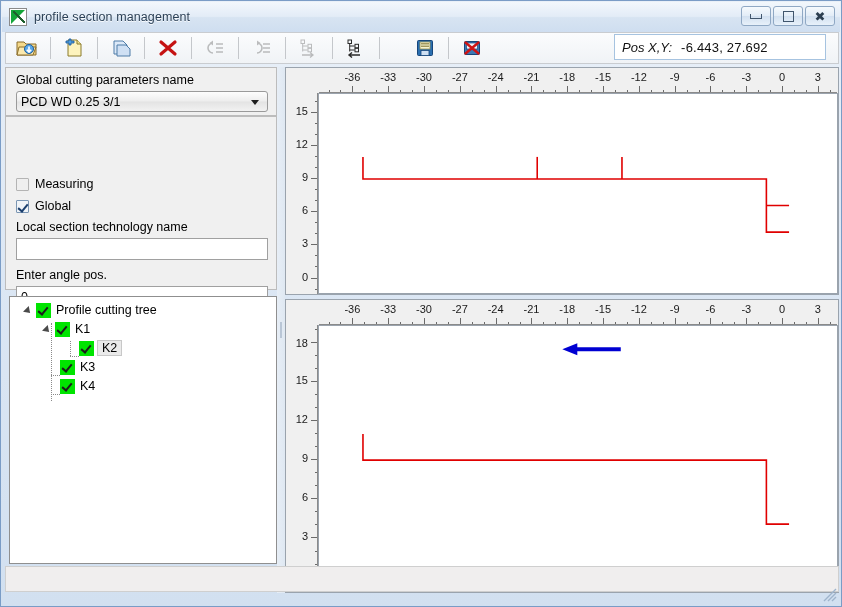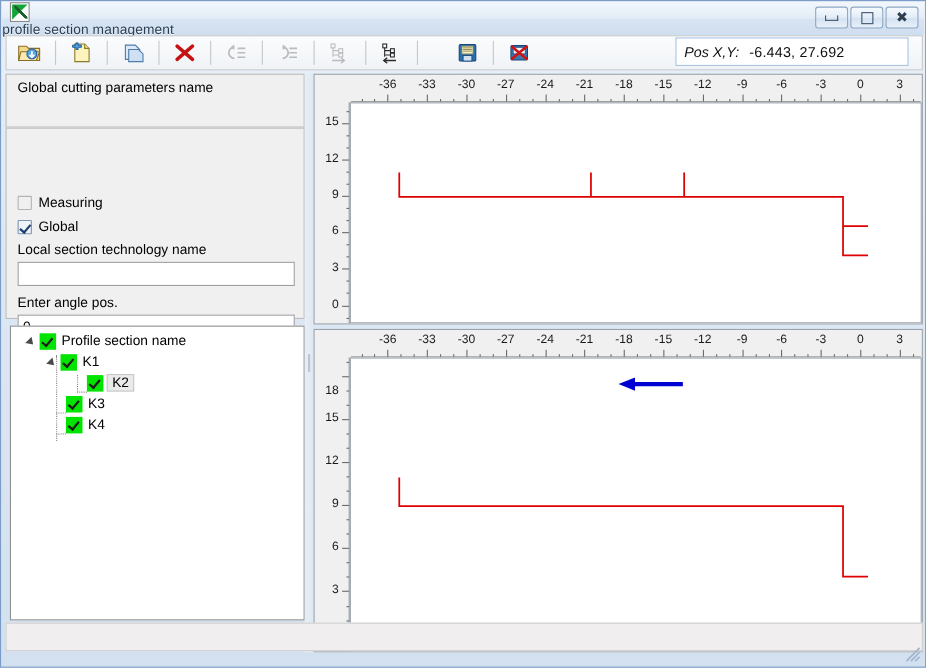--- a/index.html
+++ b/index.html
@@ -14,21 +14,21 @@
     position: absolute; left:0; top:0;
     width: 842px; height: 607px;
     box-sizing: border-box;
     border: 1px solid #7a9cc6;
     background: linear-gradient(to bottom, #e9f0f8 0%, #dce7f4 45%, #d2e0f0 100%);
   }
   
   #titlebar {
     position: absolute; left: 1px; top: 1px; right: 1px; height: 30px;
     background: linear-gradient(to bottom, #f2f7fc 0%, #e3ecf7 48%, #d7e4f2 52%, #cfdef0 100%);
-    display: flex; align-items: flex-start; flex-direction: column;
+    display: flex; align-items: center;
   }
   #app-icon {
     width: 18px; height: 18px; margin-left: 7px; margin-right: 7px;
     position: relative; flex: 0 0 auto;
     background: #ffffff; border: 1px solid #8a8a8a; box-sizing: border-box;
   }
   #app-icon .tri {
     position:absolute; left:1px; top:1px; width:0; height:0;
     border-left: 14px solid #13a538; border-bottom: 14px solid transparent;
   }
@@ -319,20 +319,24 @@
 
   <div id="posfield">
     <span class="lbl">Pos X,Y:</span>
     <span class="val">-6.443,  27.692</span>
   </div>
 
   <div id="leftpanel">
 
     <div class="group" id="grp-global">
       <div class="fld-label" id="lbl-global">Global cutting parameters name</div>
+      <div id="combo">
+        <span>PCD WD 0.25 3/1</span>
+        <span class="arrow"></span>
+      </div>
     </div>
 
     <div class="group" id="grp-main">
       <div class="cbrow" id="cb-measuring">
         <span class="cbox off"></span>
         <span class="fld-label">Measuring</span>
       </div>
       <div class="cbrow" id="cb-cutting">
         <span class="cbox on"></span>
         <span class="fld-label">Global</span>
@@ -352,21 +356,21 @@
 
       <div class="dotline" style="left:41px; top:26px; height:78px;"></div>
       <div class="dotline" style="left:60px; top:44px; height:15px;"></div>
       <div class="dotline h" style="left:60px; top:59px; width:9px;"></div>
       <div class="dotline h" style="left:41px; top:78px; width:9px;"></div>
       <div class="dotline h" style="left:41px; top:97px; width:9px;"></div>
 
       <div class="tnode" style="left:14px; top:4px;">
         <span class="tgl"></span>
         <span class="chk"></span>
-        <span class="tlabel">Profile section name</span>
+        <span class="tlabel">Profile cutting tree</span>
       </div>
       <div class="tnode" style="left:33px; top:23px;">
         <span class="tgl"></span>
         <span class="chk"></span>
         <span class="tlabel">K1</span>
       </div>
       <div class="tnode selected" style="left:69px; top:42px;">
         <span class="chk"></span>
         <span class="tlabel">K2</span>
       </div>
@@ -563,21 +567,21 @@
         <div class="tickmark" style="top: 108.044px; height: 1px; width: 3px; right: 0px;"></div>
         <div class="tickmark" style="top: 94.9901px; height: 1px; width: 7px; right: 0px;"></div>
         <div class="ticklabel" style="top: 87.9901px; right: 10px; text-align: right;">12</div>
         <div class="tickmark" style="top: 81.936px; height: 1px; width: 3px; right: 0px;"></div>
         <div class="tickmark" style="top: 68.8818px; height: 1px; width: 3px; right: 0px;"></div>
         <div class="tickmark" style="top: 55.8276px; height: 1px; width: 7px; right: 0px;"></div>
         <div class="ticklabel" style="top: 48.8276px; right: 10px; text-align: right;">15</div>
         <div class="tickmark" style="top: 42.7734px; height: 1px; width: 3px; right: 0px;"></div>
         <div class="tickmark" style="top: 29.7192px; height: 1px; width: 3px; right: 0px;"></div>
         <div class="tickmark" style="top: 16.665px; height: 1px; width: 7px; right: 0px;"></div>
-        <div class="ticklabel" style="top: 24px; right: 10px; text-align: right;">18</div>
+        <div class="ticklabel" style="top: 12px; right: 10px; text-align: right;">18</div>
         <div class="tickmark" style="top: 3.61084px; height: 1px; width: 3px; right: 0px;"></div>
         <div class="axisline" style="top: 0px; height: 267px; width: 1px; right: 0px;"></div>
       </div>
     <div class="plotarea" id="plot-bot" style="left: 32px; top: 25px; width: 520px; height: 267px;">
       <svg class="profile" id="svg-bot" width="520" height="267">
           <polyline points="43.96774193548381,108.04433497536948 43.96774193548381,134.15270935960592 447.3870967741936,134.15270935960592 447.3870967741936,198.11822660098522 470.0645161290322,198.11822660098522" fill="none" stroke="#e00000" stroke-width="1.6"></polyline>
           <g>
             <line x1="301.7741935483871" y1="23.192118226600996" x2="257.2903225806451" y2="23.192118226600996" stroke="#0000d2" stroke-width="4"></line>
             <polygon points="243.29032258064515,23.192118226600996 258.2903225806451,17.192118226600996 258.2903225806451,29.192118226600996" fill="#0000d2"></polygon>
           </g>

